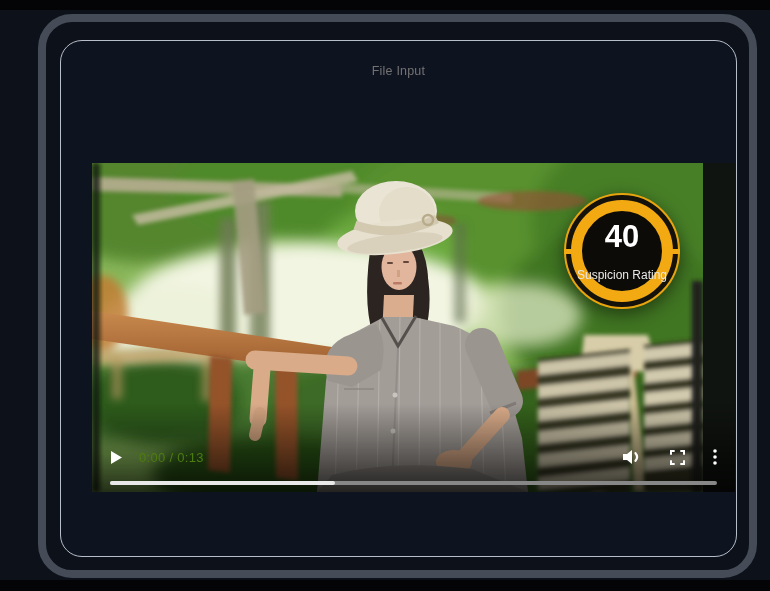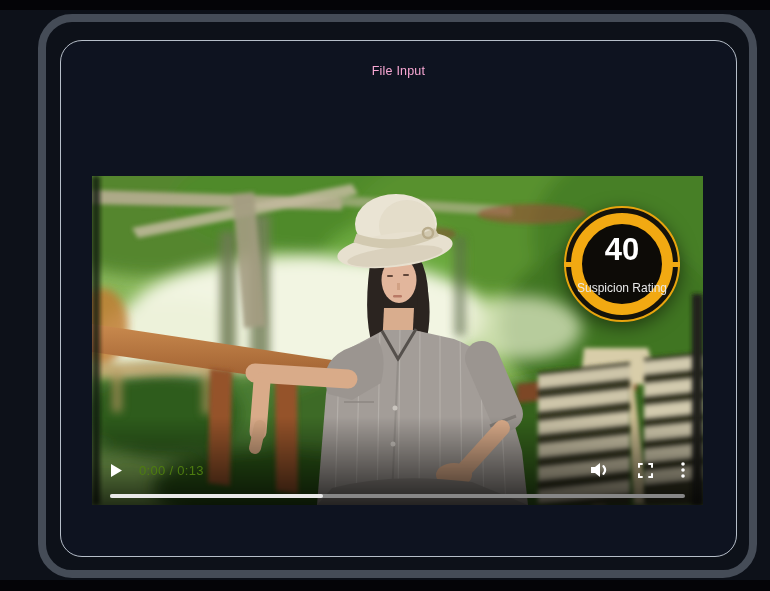--- a/index.html
+++ b/index.html
@@ -6,26 +6,26 @@
     font-family:"Liberation Sans",sans-serif;}
   .stage{position:absolute;inset:0;width:770px;height:591px;}
   .top-strip{position:absolute;left:0;top:0;width:770px;height:10px;background:#040407;}
   .bottom-strip{position:absolute;left:0;top:580px;width:770px;height:11px;background:#040407;}
   .device-frame{position:absolute;left:38px;top:14px;width:719px;height:564px;
     border:8px solid #454c57;border-radius:34px;box-sizing:border-box;}
   .panel{position:absolute;left:60px;top:40px;width:677px;height:517px;
     border:1px solid #b6bec9;border-radius:22px;box-sizing:border-box;background:#0e1320;}
   
   .tabs{position:absolute;left:60px;top:58px;width:677px;display:flex;justify-content:center;gap:14px;}
-  .tab{position:relative;padding:6px 16px;font-size:12.5px;letter-spacing:.2px;color:#f9a8d4;cursor:pointer;white-space:nowrap;}
+  .tab{position:relative;padding:6px 16px;font-size:12.5px;letter-spacing:.2px;color:#737373;cursor:pointer;white-space:nowrap;}
   .tab.active{color:#3e76d6;}
   .tab-underline{position:absolute;left:50%;transform:translateX(-50%);bottom:-6px;width:118px;height:3px;
     background:#3566c4;border-radius:2px;}
   
-  .video{position:absolute;left:92px;top:176px;width:611px;height:329px;background:#101410;overflow:hidden;}
+  .video{position:absolute;left:92px;top:163px;width:611px;height:329px;background:#101410;overflow:hidden;padding-left:32px;}
   .video svg.scene{position:absolute;left:0;top:0;width:611px;height:329px;display:block;}
   
   .badge{position:absolute;left:472px;top:30px;width:116px;height:116px;border-radius:50%;
     border:2px solid #e8a40e;background:#15120b;box-sizing:border-box;box-shadow:0 5px 18px rgba(0,0,0,.5);}
   .badge-ring{position:absolute;inset:5px;border-radius:50%;border:11px solid #f2a912;background:#0d0b07;
     box-sizing:border-box;display:flex;flex-direction:column;align-items:center;justify-content:center;}
   .badge-value{font-size:31px;font-weight:bold;color:#ffffff;line-height:1;}
   .badge-label{font-size:12px;color:#e8e8e8;margin-top:16px;white-space:nowrap;}
   .badge-tick{position:absolute;width:13px;height:5px;background:#f2a912;top:53.5px;}
   .badge-tick.left{left:-2px;} .badge-tick.right{right:-2px;}

